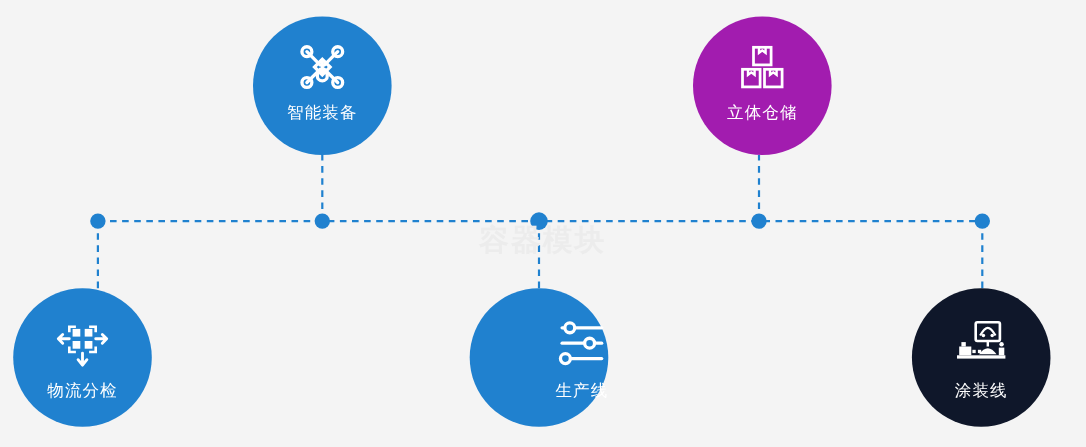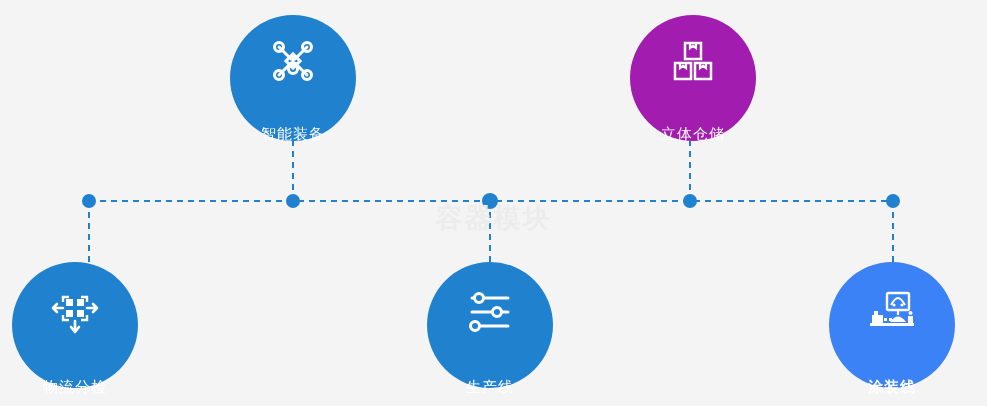--- a/index.html
+++ b/index.html
@@ -30,21 +30,20 @@
   .node-circle{
     position:absolute;
     width:126px;height:126px;
     border-radius:50%;
     background:#2081cf;
     display:flex;
     flex-direction:column;
     align-items:center;
     justify-content:flex-start;
     box-sizing:border-box;
-    gap:32px;
   }
   .node-circle .icon-wrap{
     margin-top:22px;
     width:48px;height:48px;
     display:flex;align-items:center;justify-content:center;
   }
   .node-circle .icon-wrap svg{display:block;}
   .node-label{
     margin-top:8px;
     color:#ffffff;
@@ -121,34 +120,34 @@
             <path d="M36 14 l0 -5 l-6 0" fill="none" stroke="#ffffff" stroke-width="2.4"></path>
             <path d="M12 27 l0 5 l6 0" fill="none" stroke="#ffffff" stroke-width="2.4"></path>
             <path d="M36 27 l0 5 l-6 0" fill="none" stroke="#ffffff" stroke-width="2.4"></path>
             <path d="M12 20 l-8 0 M6 16 l-4 4 l4 4" fill="none" stroke="#ffffff" stroke-width="2.6" stroke-linecap="round" stroke-linejoin="round"></path>
             <path d="M36 20 l8 0 M42 16 l4 4 l-4 4" fill="none" stroke="#ffffff" stroke-width="2.6" stroke-linecap="round" stroke-linejoin="round"></path>
             <path d="M24 33 l0 10 M20 39 l4 5 l4 -5" fill="none" stroke="#ffffff" stroke-width="2.6" stroke-linecap="round" stroke-linejoin="round"></path>
           </svg>
         </div>
         <div class="node-label">物流分检</div>
       </div>
-      <div class="node-circle bottom" style="left: 427px; top: 262px; background: rgb(32, 129, 207);">
+      <div class="node-circle bottom" style="left: 427px; top: 262px; background: rgb(32, 129, 207); align-items: flex-end;">
         <div class="icon-wrap">
           <svg width="48" height="48" viewBox="0 0 48 48">
             <line x1="6" y1="10" x2="42" y2="10" stroke="#ffffff" stroke-width="3" stroke-linecap="round"></line>
             <circle cx="13" cy="10" r="4.5" fill="#2081cf" stroke="#ffffff" stroke-width="3"></circle>
             <line x1="6" y1="24" x2="42" y2="24" stroke="#ffffff" stroke-width="3" stroke-linecap="round"></line>
             <circle cx="31" cy="24" r="4.5" fill="#2081cf" stroke="#ffffff" stroke-width="3"></circle>
             <line x1="6" y1="38" x2="42" y2="38" stroke="#ffffff" stroke-width="3" stroke-linecap="round"></line>
             <circle cx="9" cy="38" r="4.5" fill="#2081cf" stroke="#ffffff" stroke-width="3"></circle>
           </svg>
         </div>
         <div class="node-label">生产线</div>
       </div>
-      <div class="node-circle bottom" style="left: 829px; top: 262px; background: #3b82f6; font-weight: bold;">
+      <div class="node-circle bottom" style="left: 829px; top: 262px; background: #0f172a;">
         <div class="icon-wrap">
           <svg width="48" height="48" viewBox="0 0 48 48">
             <rect x="19" y="5" width="22" height="17" rx="1.5" fill="none" stroke="#ffffff" stroke-width="2.4"></rect>
             <path d="M23 17 q4 -7 7 -7 q3 0 7 7" fill="none" stroke="#ffffff" stroke-width="2"></path>
             <circle cx="26" cy="17" r="1.6" fill="#ffffff"></circle>
             <circle cx="34" cy="17" r="1.6" fill="#ffffff"></circle>
             <line x1="30" y1="22" x2="30" y2="27" stroke="#ffffff" stroke-width="2.2"></line>
             <path d="M22 34 q8 -11 16 0 z" fill="#ffffff"></path>
             <rect x="4" y="27" width="11" height="8" fill="#ffffff"></rect>
             <rect x="6" y="23" width="4" height="4" fill="#ffffff"></rect>

